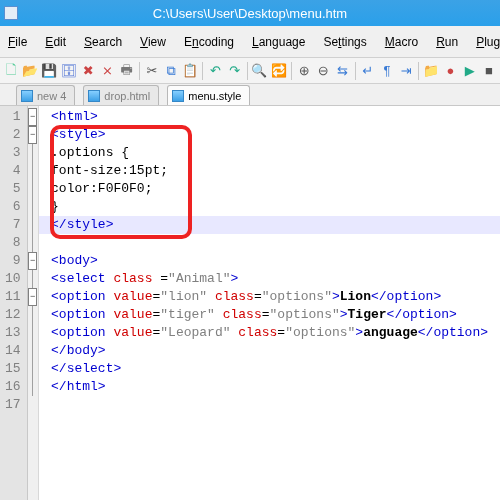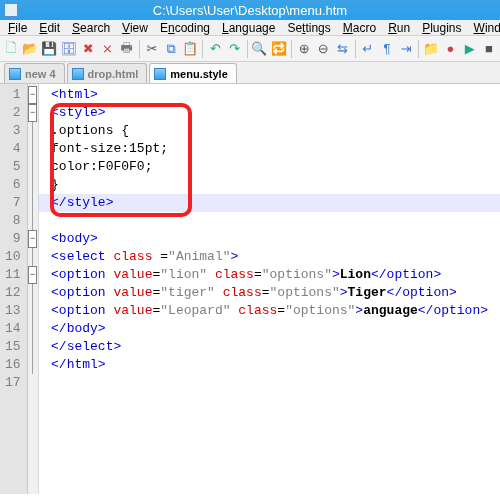--- a/index.html
+++ b/index.html
@@ -8,46 +8,47 @@
     font-family: "Segoe UI", Tahoma, sans-serif;
     font-size: 12px;
     background: #fff;
     width: 500px;
     height: 500px;
     overflow: hidden;
   }
   .titlebar {
     background: linear-gradient(to bottom, #3ba2e6, #2aa0ea);
     color: #fff;
-    height: 20px;
+    height: 26px;
     display: flex;
     align-items: center;
     padding: 0 4px;
     position: relative;
   }
   .titlebar .appicon {
     width: 14px; height: 14px;
     background: #e6eef7;
     border: 1px solid #5b8fd0;
     margin-right: 4px;
   }
   .titlebar .title {
     position: absolute;
     left: 50%;
     transform: translateX(-50%);
     font-size: 13px;
   }
   .menubar {
-    height: 16px;
+    height: 32px;
     background: #f0f0f0;
     border-bottom: 1px solid #d0d0d0;
     display: flex;
     align-items: center;
     padding: 0 2px;
     font-size: 12px;
+    gap: 6px;
   }
   .menubar .menuitem {
     padding: 2px 6px;
     cursor: default;
   }
   .menubar .menuitem .u { text-decoration: underline; }
   .toolbar {
     height: 26px;
     background: #f4f4f4;
     border-bottom: 1px solid #d0d0d0;
@@ -69,23 +70,22 @@
     width: 1px; height: 18px;
     background: #c8c8c8;
     margin: 0 2px;
   }
   .tabbar {
     height: 22px;
     background: #f0f0f0;
     border-bottom: 1px solid #c8c8c8;
     display: flex;
     align-items: flex-end;
-    padding: 0 4px;
-    gap: 2px;
-    font-weight: bold;
+    padding: 0 16px;
+    gap: 8px;
   }
   .tab {
     height: 20px;
     padding: 0 8px 0 4px;
     display: flex;
     align-items: center;
     gap: 4px;
     font-size: 11px;
     background: #e8e8e8;
     border: 1px solid #b8b8b8;

